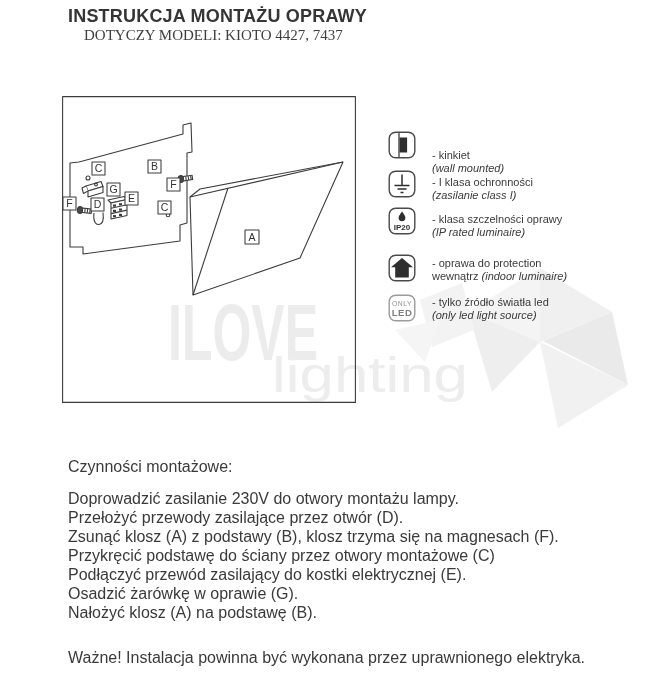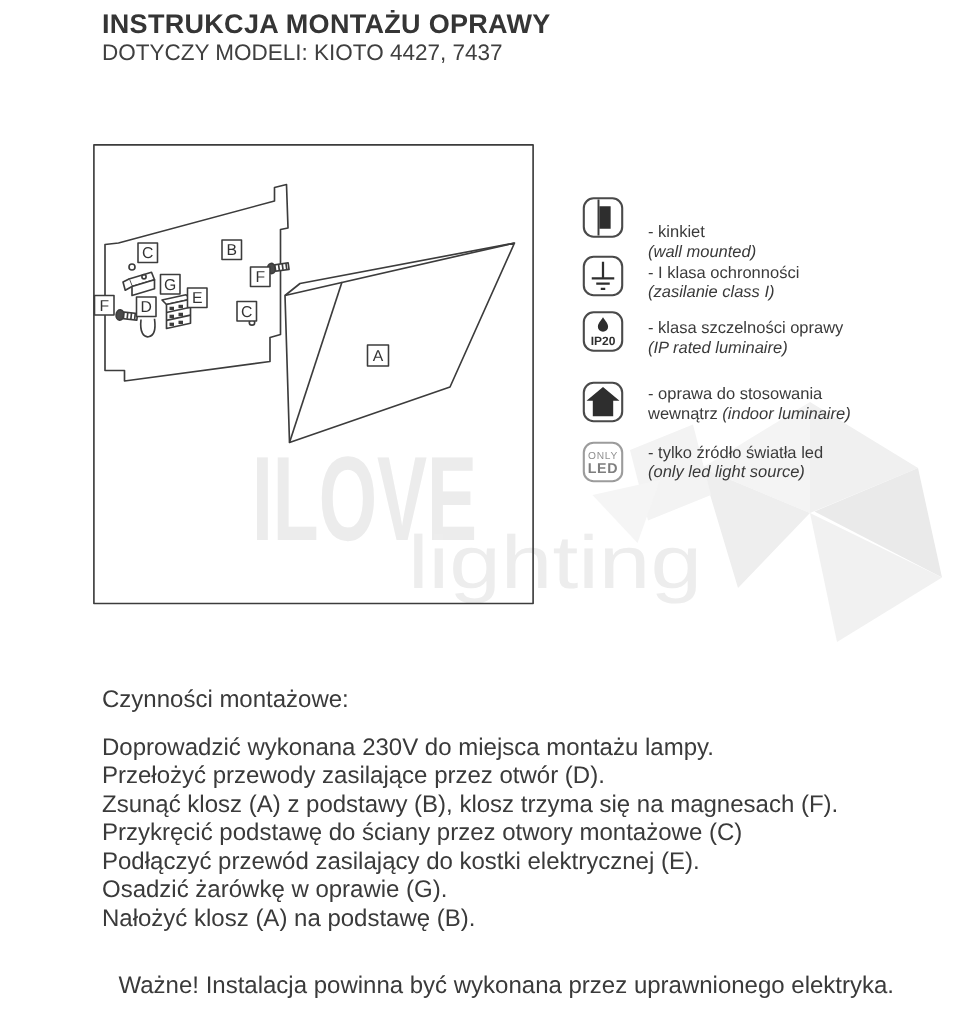--- a/index.html
+++ b/index.html
@@ -1,30 +1,30 @@
 <!DOCTYPE html>
 <html><head>
 <meta charset="utf-8">
 <style>
   html,body{margin:0;padding:0;background:#ffffff;}
   .page{position:relative;width:650px;height:677px;background:#fff;overflow:hidden;
         font-family:"Liberation Sans",sans-serif;color:#3a3a3a;}
   .hdr-title{position:absolute;left:68px;top:6px;font-size:18px;font-weight:bold;
         letter-spacing:.2px;color:#353535;}
-  .hdr-sub{position:absolute;left:68px;top:27px;font-size:15px;color:#3f3f3f;}
+  .hdr-sub{position:absolute;left:84px;top:27px;font-size:15px;color:#3f3f3f;font-family:Liberation Serif, serif;}
   .wm{position:absolute;left:0;top:0;width:650px;height:677px;pointer-events:none;}
   .diagram{position:absolute;left:62px;top:96px;width:294px;height:307px;}
   .lrow{position:absolute;left:388px;}
   .licon{position:absolute;left:0;top:0;width:28px;height:28px;}
   .ltext{position:absolute;left:44px;top:0;width:180px;font-size:11px;line-height:12.5px;
         color:#3a3a3a;white-space:nowrap;}
   .it{font-style:italic;}
   .sec-head{position:absolute;left:68px;top:458px;font-size:16px;}
   .steps{position:absolute;left:68px;top:489px;font-size:16px;line-height:19px;white-space:nowrap;}
-  .warning{position:absolute;left:68px;top:649px;font-size:16px;white-space:nowrap;margin-left:11px;}
+  .warning{position:absolute;left:68px;top:649px;font-size:16px;white-space:nowrap;}
   svg text{font-family:"Liberation Sans",sans-serif;}
 </style>
 </head>
 <body>
 
 <div class="page">
 
   <svg class="wm" viewBox="0 0 650 677">
     <g>
       <polygon points="540,268 612,312 540,342" fill="#f0f0f0"></polygon>
@@ -169,42 +169,42 @@
       <div class="it">(IP rated luminaire)</div>
     </div>
   </div>
 
   <div class="lrow" style="top:254px;">
     <svg class="licon" viewBox="0 0 28 28">
       <rect x="1.2" y="1.2" width="25.6" height="25.6" rx="6.5" fill="none" stroke="#4a4a4a" stroke-width="1.4"></rect>
       <path d="M14,4 L25,13.2 L20.8,13.2 L20.8,23.5 L7.2,23.5 L7.2,13.2 L3,13.2 Z" fill="#2e2e2e"></path>
     </svg>
     <div class="ltext" style="top:3px;">
-      <div>- oprawa do stosowania</div>
+      <div>- oprawa do protection</div>
       <div>
         <span>wewnątrz </span><span class="it">(indoor luminaire)</span>
       </div>
     </div>
   </div>
 
   <div class="lrow" style="top:294px;">
     <svg class="licon" viewBox="0 0 28 28">
       <rect x="1.2" y="1.2" width="25.6" height="25.6" rx="6.5" fill="none" stroke="#9c9c9c" stroke-width="1.4"></rect>
       <text x="14" y="12" font-size="6.8" letter-spacing="0.5" text-anchor="middle" fill="#909090">ONLY</text>
       <text x="14" y="21.5" font-size="9.5" font-weight="bold" letter-spacing="0.5" text-anchor="middle" fill="#7e7e7e">LED</text>
     </svg>
     <div class="ltext" style="top:2px;">
       <div>- tylko źródło światła led</div>
       <div class="it">(only led light source)</div>
     </div>
   </div>
 
   <div class="sec-head">Czynności montażowe:</div>
   <div class="steps">
-    <div>Doprowadzić wykonana 230V do miejsca montażu lampy.</div>
+    <div>Doprowadzić zasilanie 230V do otwory montażu lampy.</div>
     <div>Przełożyć przewody zasilające przez otwór (D).</div>
     <div>Zsunąć klosz (A) z podstawy (B), klosz trzyma się na magnesach (F).</div>
     <div>Przykręcić podstawę do ściany przez otwory montażowe (C)</div>
     <div>Podłączyć przewód zasilający do kostki elektrycznej (E).</div>
     <div>Osadzić żarówkę w oprawie (G).</div>
     <div>Nałożyć klosz (A) na podstawę (B).</div>
   </div>
   <div class="warning">Ważne! Instalacja powinna być wykonana przez uprawnionego elektryka.</div>
 
 </div>

